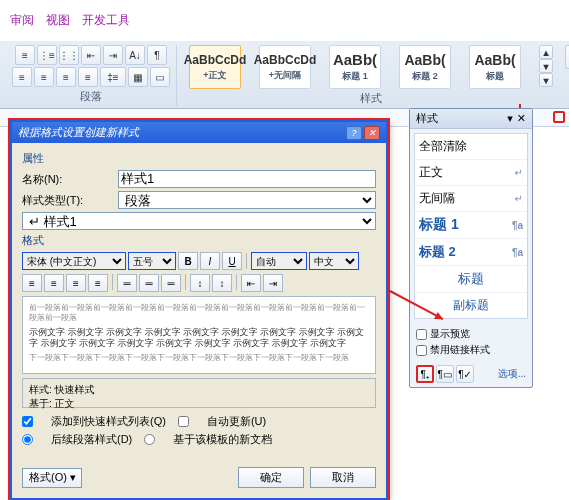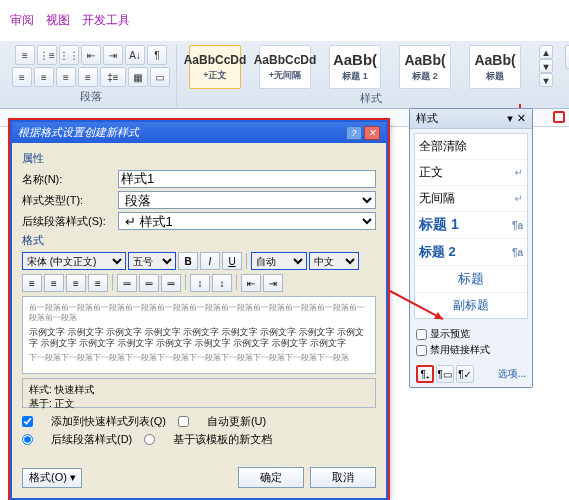--- a/index.html
+++ b/index.html
@@ -216,21 +216,20 @@
     <div class="section-label">属性</div>
     <div class="form-row">
         <label>名称(N):</label>
         <input type="text" value="样式1" style="">
       </div>
     <div class="form-row">
         <label>样式类型(T):</label>
         <select><option>段落</option></select>
       </div>
     <div class="form-row">
-        <label>后续段落样式(S):</label>
         <select><option>↵ 样式1</option></select>
       </div>
 
     <div class="section-label">格式</div>
     <div class="fmt-bar">
       <select style="width:104px"><option>宋体 (中文正文)</option></select>
       <select style="width:48px"><option>五号</option></select>
       <div class="fmt-btn">
           <b>B</b>
         </div>

